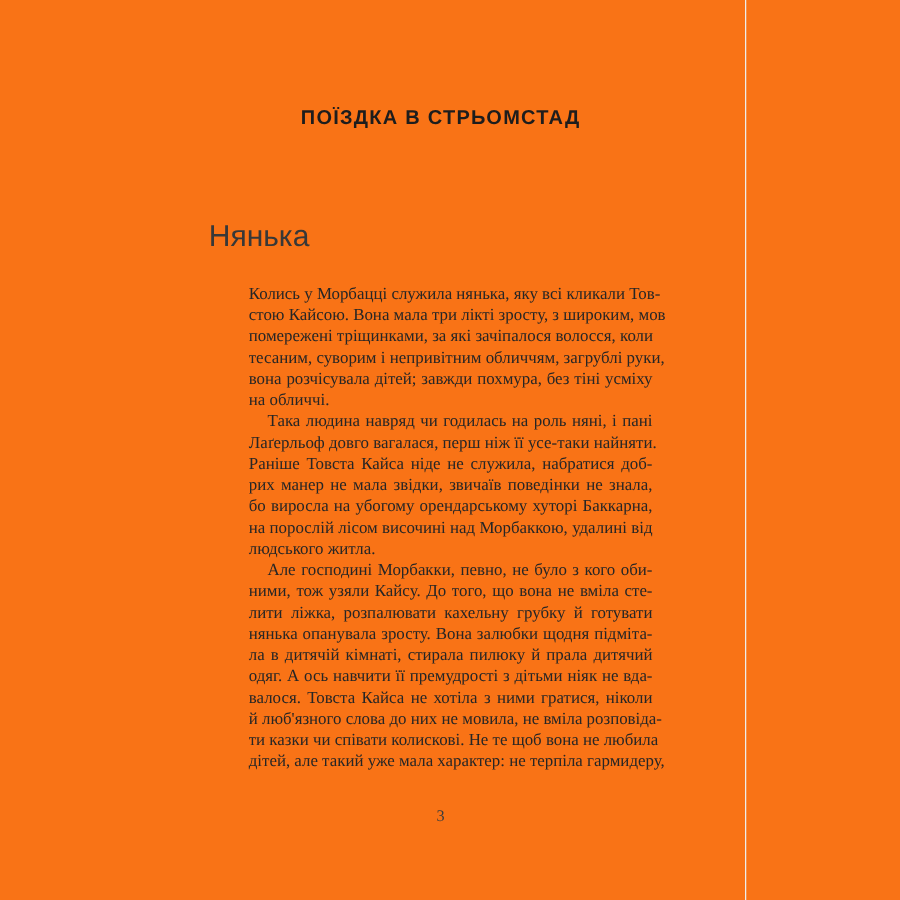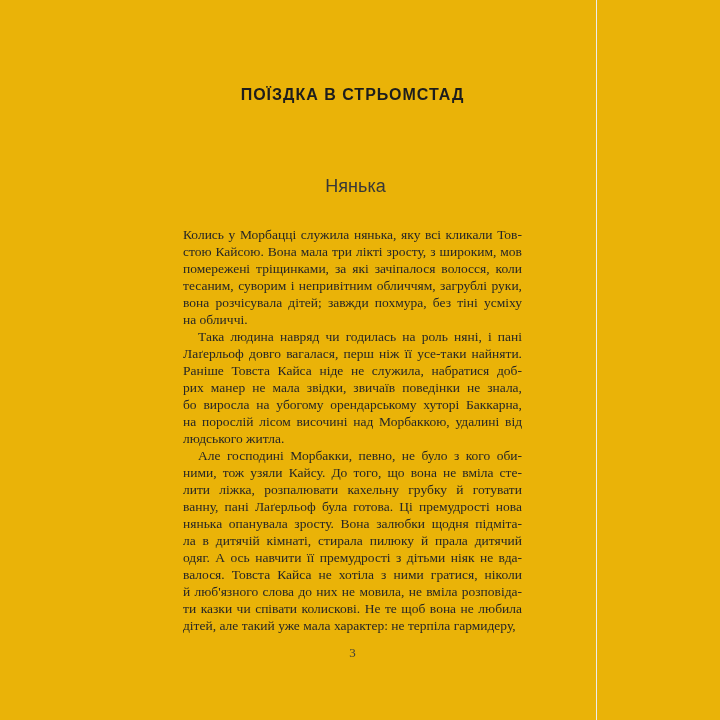--- a/index.html
+++ b/index.html
@@ -7,21 +7,21 @@
     padding: 0;
     width: 720px;
     height: 720px;
     background: #ffffff;
     overflow: hidden;
   }
   .page {
     position: relative;
     width: 720px;
     height: 720px;
-    background: #eab308;
+    background: #f97316;
   }
   .page-edge-line {
     position: absolute;
     left: 596px;
     top: 0;
     width: 1px;
     height: 720px;
     background: #ededed;
   }
   .running-head {
@@ -32,44 +32,45 @@
     text-align: center;
     font-family: "Liberation Sans", sans-serif;
     font-weight: 700;
     font-size: 16px;
     letter-spacing: 1px;
     color: #1d1d1d;
     white-space: nowrap;
   }
   .chapter-title {
     position: absolute;
-    left: 186px;
+    left: 167px;
     top: 176px;
     width: 339px;
-    text-align: center;
+    text-align: left;
     font-family: "Liberation Sans", sans-serif;
     font-weight: 400;
-    font-size: 18px;
+    font-size: 24px;
     color: #383838;
     white-space: nowrap;
   }
   .body-text {
     position: absolute;
     left: 183px;
     top: 226px;
     width: 339px;
     font-family: "Liberation Serif", serif;
     font-size: 13.5px;
     line-height: 17px;
     color: #262626;
   }
   .line {
     text-align: justify;
     text-align-last: justify;
     white-space: nowrap;
+    margin-left: 16px;
   }
   .line.para-end {
     text-align-last: left;
   }
   .line.indent {
     text-indent: 15px;
   }
   .page-number {
     position: absolute;
     left: 183px;
@@ -101,21 +102,20 @@
       <div class="line indent">Така людина навряд чи годилась на роль няні, і пані</div>
       <div class="line">Лаґерльоф довго вагалася, перш ніж її усе-таки найняти.</div>
       <div class="line">Раніше Товста Кайса ніде не служила, набратися доб-</div>
       <div class="line">рих манер не мала звідки, звичаїв поведінки не знала,</div>
       <div class="line">бо виросла на убогому орендарському хуторі Баккарна,</div>
       <div class="line">на порослій лісом височині над Морбаккою, удалині від</div>
       <div class="line para-end">людського житла.</div>
       <div class="line indent">Але господині Морбакки, певно, не було з кого оби-</div>
       <div class="line">ними, тож узяли Кайсу. До того, що вона не вміла сте-</div>
       <div class="line">лити ліжка, розпалювати кахельну грубку й готувати</div>
-      <div class="line">ванну, пані Лаґерльоф була готова. Ці премудрості нова</div>
       <div class="line">нянька опанувала зросту. Вона залюбки щодня підміта-</div>
       <div class="line">ла в дитячій кімнаті, стирала пилюку й прала дитячий</div>
       <div class="line">одяг. А ось навчити її премудрості з дітьми ніяк не вда-</div>
       <div class="line">валося. Товста Кайса не хотіла з ними гратися, ніколи</div>
       <div class="line">й люб'язного слова до них не мовила, не вміла розповіда-</div>
       <div class="line">ти казки чи співати колискові. Не те щоб вона не любила</div>
       <div class="line para-end">дітей, але такий уже мала характер: не терпіла гармидеру,</div>
     </div>
 
   <div class="page-number">3</div>

